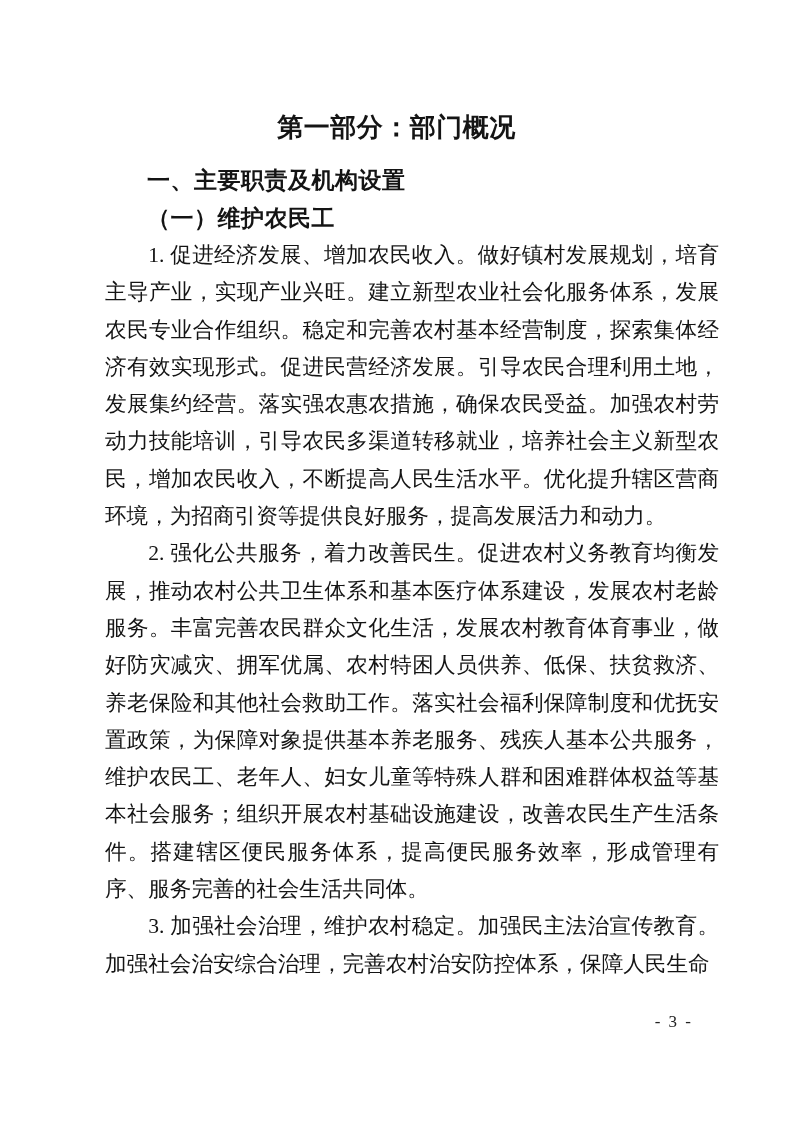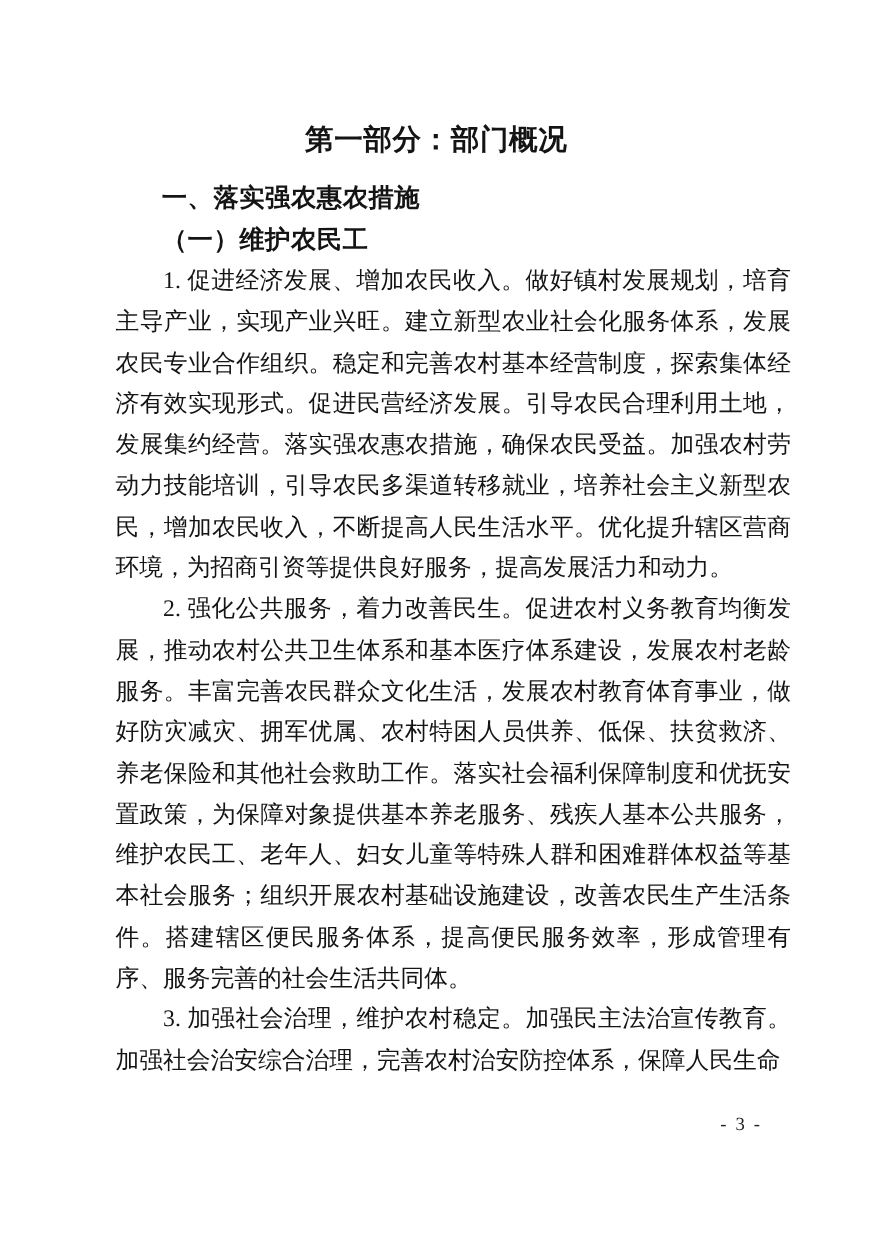--- a/index.html
+++ b/index.html
@@ -18,21 +18,21 @@
     overflow: hidden;
     box-sizing: border-box;
   }
   .doc-title {
     position: absolute;
     top: 110px;
     left: 0;
     width: 100%;
     margin: 0;
     text-align: center;
-    font-family: Liberation Mono, monospace;
+    font-family: Liberation Serif, serif;
     font-size: 26px;
     font-weight: bold;
     letter-spacing: 0.5px;
     line-height: 36px;
   }
   .content {
     position: absolute;
     left: 105px;
     top: 161px;
     width: 614px;
@@ -68,21 +68,21 @@
 </style>
 </head>
 <body>
 
 <div class="page">
 
   <h1 class="doc-title">第一部分：部门概况</h1>
 
   <div class="content">
 
-    <h2 class="sec-heading">一、落实强农惠农措施</h2>
+    <h2 class="sec-heading">一、主要职责及机构设置</h2>
 
     <h3 class="subsec-heading">（一）维护农民工</h3>
 
     <p class="body-para">1. 促进经济发展、增加农民收入。做好镇村发展规划，培育主导产业，实现产业兴旺。建立新型农业社会化服务体系，发展农民专业合作组织。稳定和完善农村基本经营制度，探索集体经济有效实现形式。促进民营经济发展。引导农民合理利用土地，发展集约经营。落实强农惠农措施，确保农民受益。加强农村劳动力技能培训，引导农民多渠道转移就业，培养社会主义新型农民，增加农民收入，不断提高人民生活水平。优化提升辖区营商环境，为招商引资等提供良好服务，提高发展活力和动力。</p>
 
     <p class="body-para">2. 强化公共服务，着力改善民生。促进农村义务教育均衡发展，推动农村公共卫生体系和基本医疗体系建设，发展农村老龄服务。丰富完善农民群众文化生活，发展农村教育体育事业，做好防灾减灾、拥军优属、农村特困人员供养、低保、扶贫救济、养老保险和其他社会救助工作。落实社会福利保障制度和优抚安置政策，为保障对象提供基本养老服务、残疾人基本公共服务，维护农民工、老年人、妇女儿童等特殊人群和困难群体权益等基本社会服务；组织开展农村基础设施建设，改善农民生产生活条件。搭建辖区便民服务体系，提高便民服务效率，形成管理有序、服务完善的社会生活共同体。</p>
 
     <p class="body-para">3. 加强社会治理，维护农村稳定。加强民主法治宣传教育。加强社会治安综合治理，完善农村治安防控体系，保障人民生命</p>
 
   </div>

